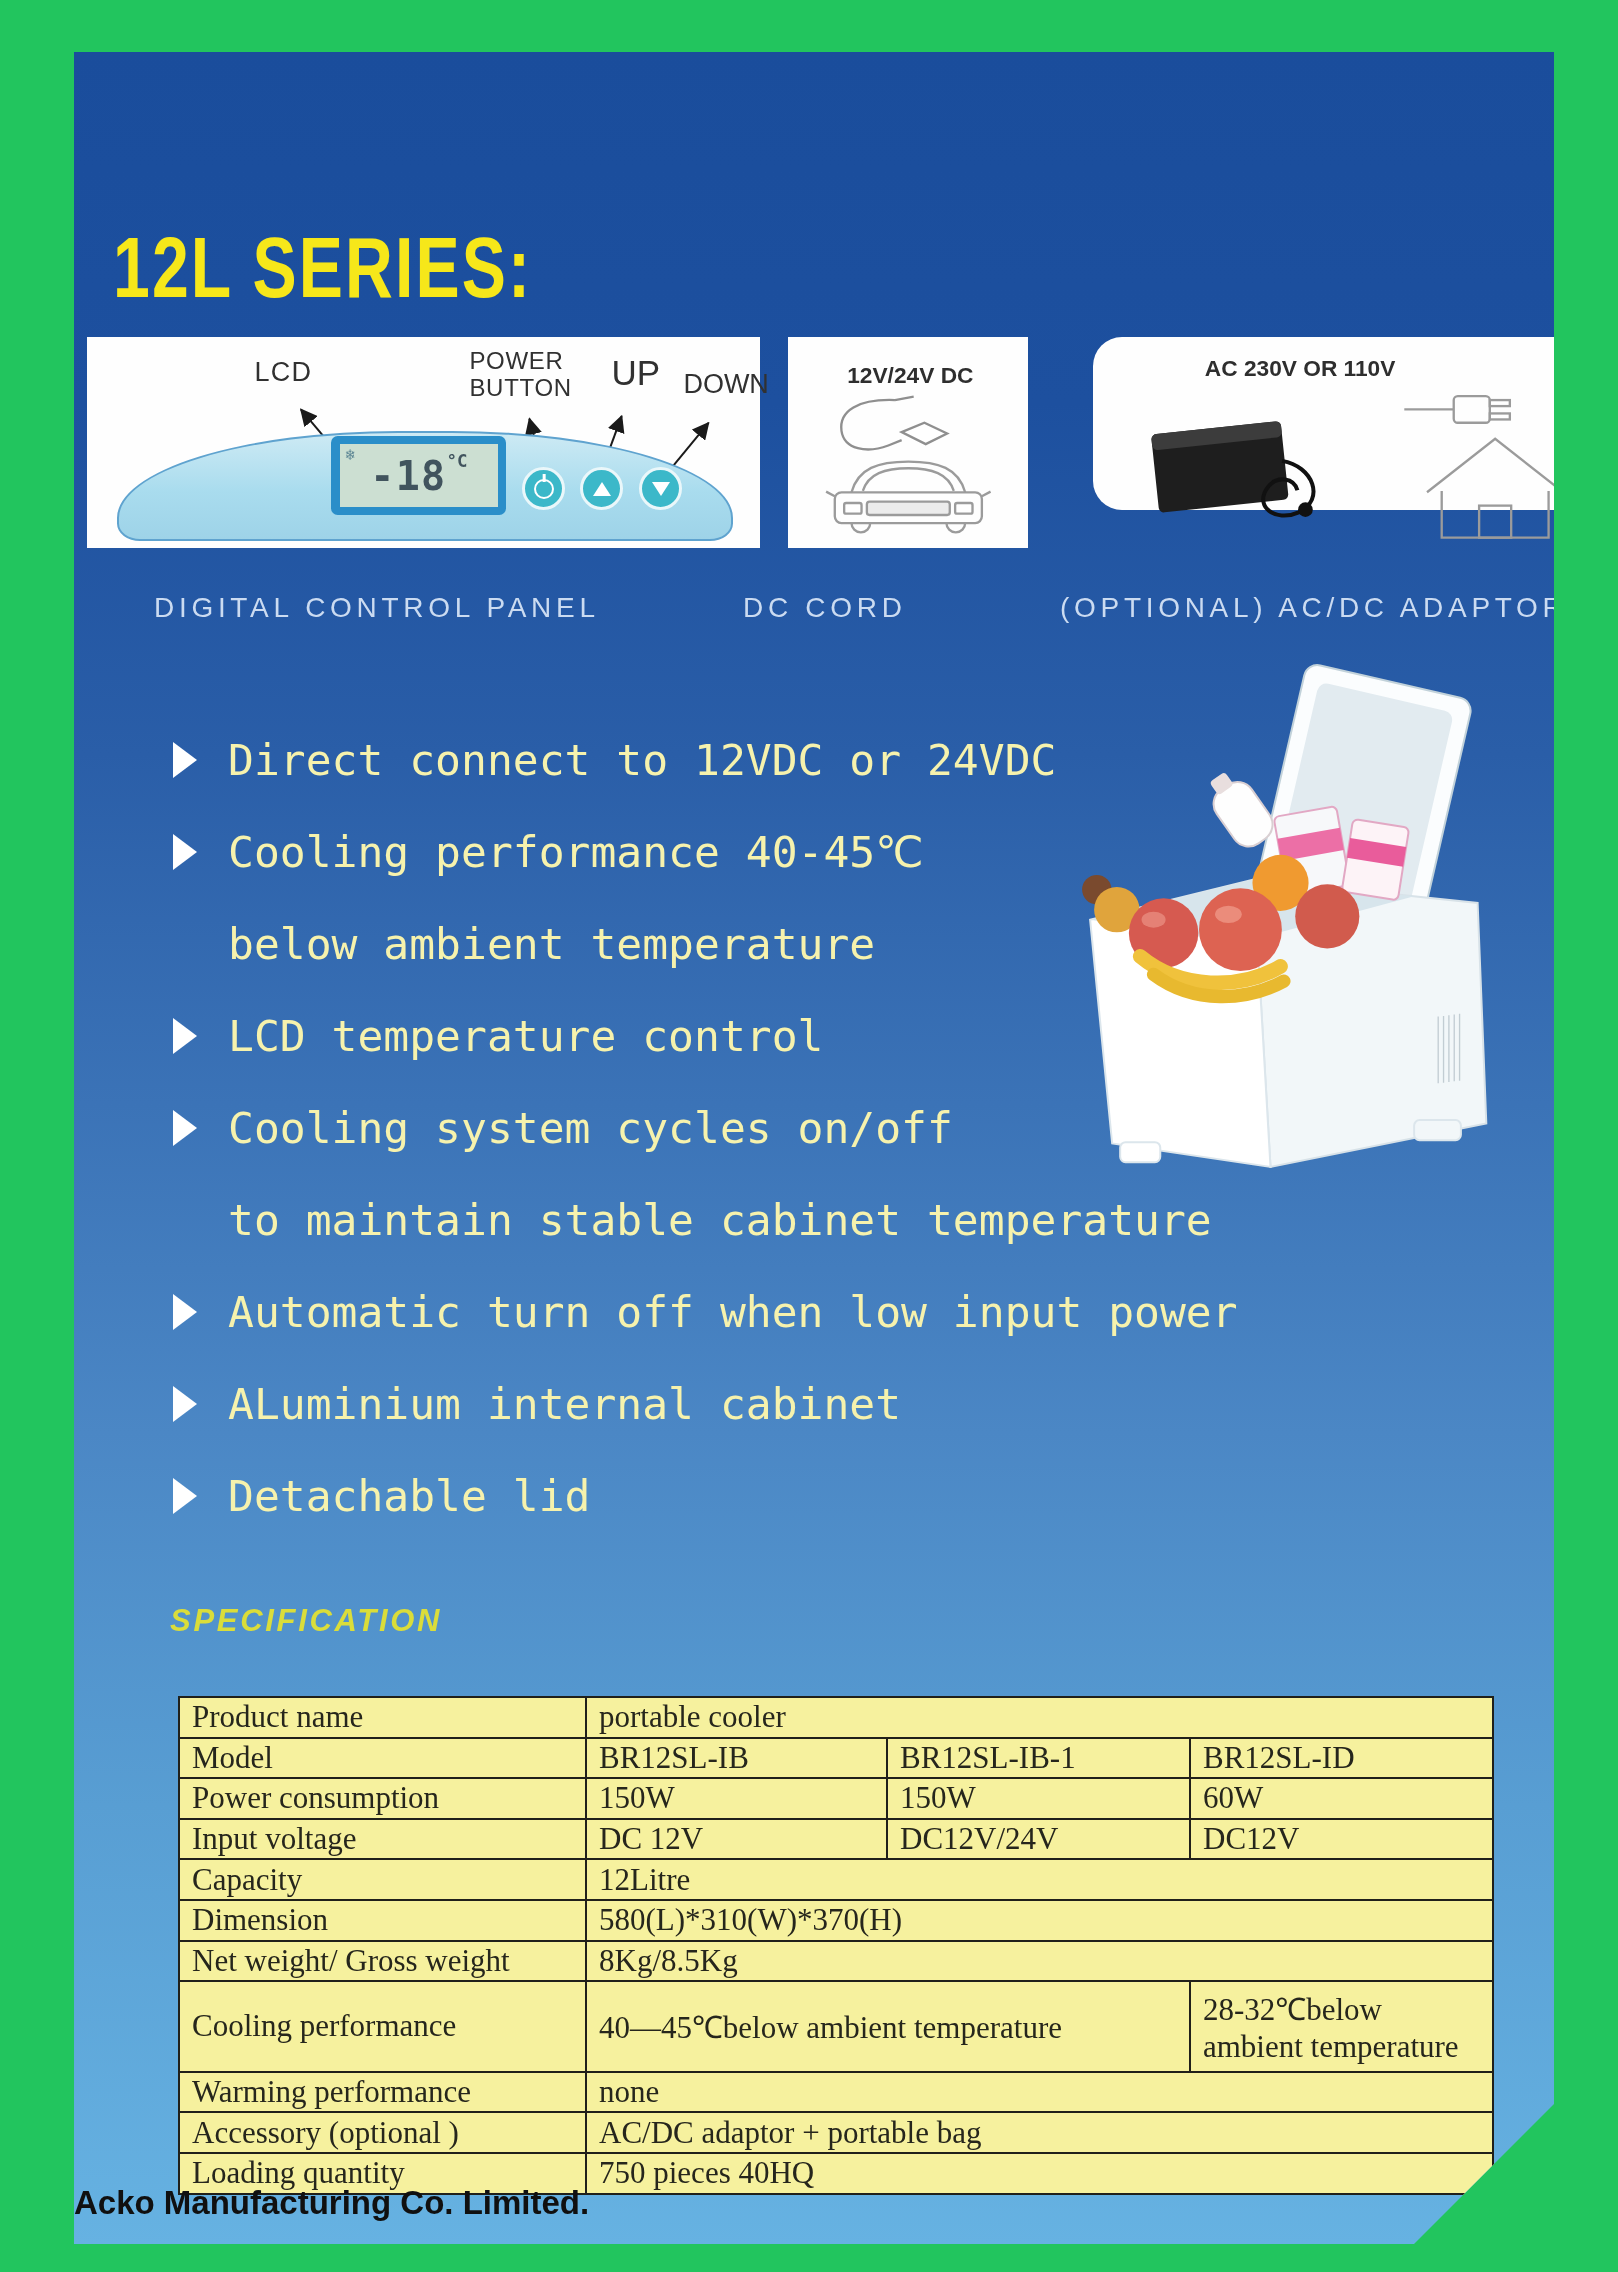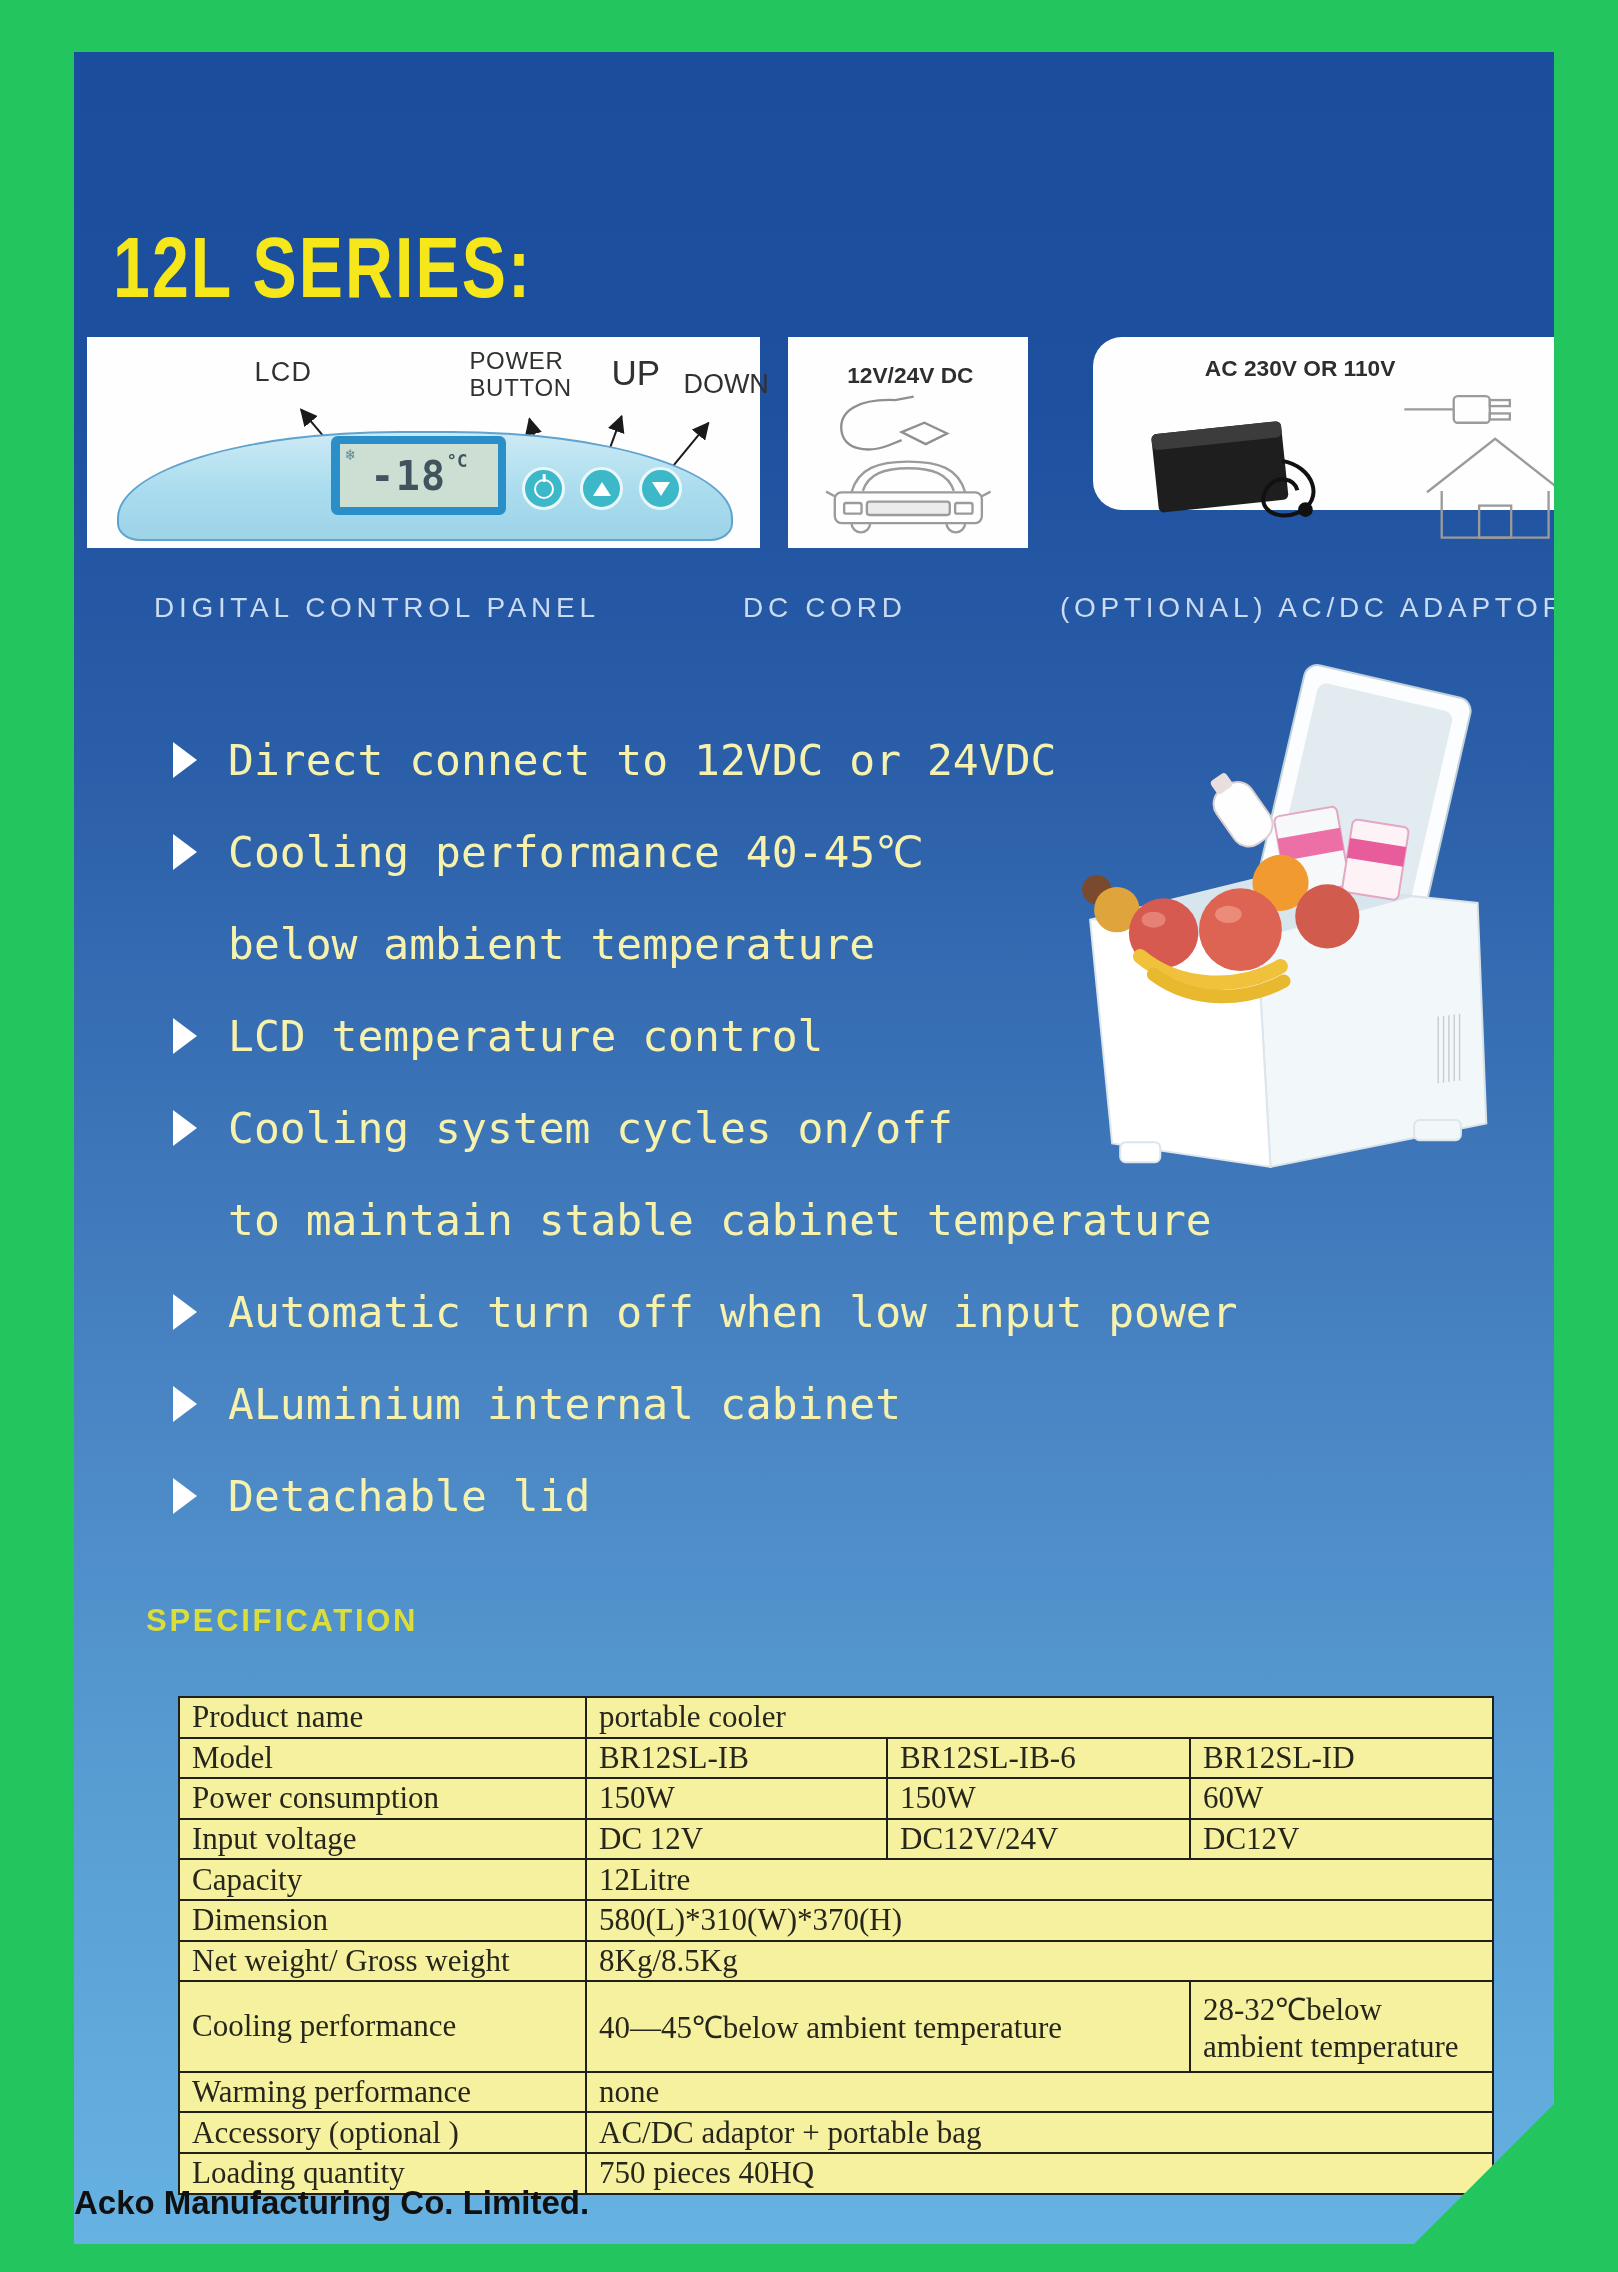--- a/index.html
+++ b/index.html
@@ -42,21 +42,21 @@
   .figtext{font-family:"Liberation Sans",sans-serif;font-weight:bold;fill:#2e2e2e;font-size:34px;}
   
   #features{position:absolute;left:94px;top:662px;width:1190px;}
   .feat-line{height:92px;display:flex;align-items:center;}
   .feat-marker{width:60px;flex:0 0 60px;display:flex;align-items:center;}
   .feat-tri{width:0;height:0;border-left:24px solid #ffffff;border-top:18px solid transparent;border-bottom:18px solid transparent;margin-left:5.3px;}
   .feat-text{font-family:"DejaVu Sans Mono","DejaVu Sans",monospace;font-size:43px;color:#f6f2ad;white-space:nowrap;}
   
   #cooler{position:absolute;left:966px;top:600px;}
   
-  #spec-heading{position:absolute;left:72px;top:1551px;font-size:31px;font-weight:bold;letter-spacing:2.7px;color:#dadd3a;}
+  #spec-heading{position:absolute;left:96px;top:1551px;font-size:31px;font-weight:bold;letter-spacing:2.7px;color:#dadd3a;font-style:italic;}
   #spec-table{position:absolute;left:104px;top:1644px;width:1313px;border-collapse:collapse;table-layout:fixed;
     background:#f6f19e;font-family:"Liberation Serif",serif;font-size:31px;color:#26261c;}
   #spec-table td{border:2.7px solid #20201a;padding:1.3px 5.3px 1.3px 12px;height:35px;text-align:left;font-weight:normal;overflow:hidden;}
   #spec-table tr.tall td{height:86px;vertical-align:middle;}
   
   #footer{position:absolute;left:0;width:1480px;top:2132px;text-align:left;font-size:33px;font-weight:bold;color:#101010;}
 </style>
 </head>
 <body>
 
@@ -254,21 +254,21 @@
           <col style="width:303px">
         </colgroup>
       <tbody>
           <tr>
             <td>Product name</td>
             <td colspan="3">portable cooler</td>
           </tr>
           <tr>
             <td>Model</td>
             <td colspan="1">BR12SL-IB</td>
-            <td colspan="1">BR12SL-IB-6</td>
+            <td colspan="1">BR12SL-IB-1</td>
             <td colspan="1">BR12SL-ID</td>
           </tr>
           <tr>
             <td>Power consumption</td>
             <td colspan="1">150W</td>
             <td colspan="1">150W</td>
             <td colspan="1">60W</td>
           </tr>
           <tr>
             <td>Input voltage</td>

